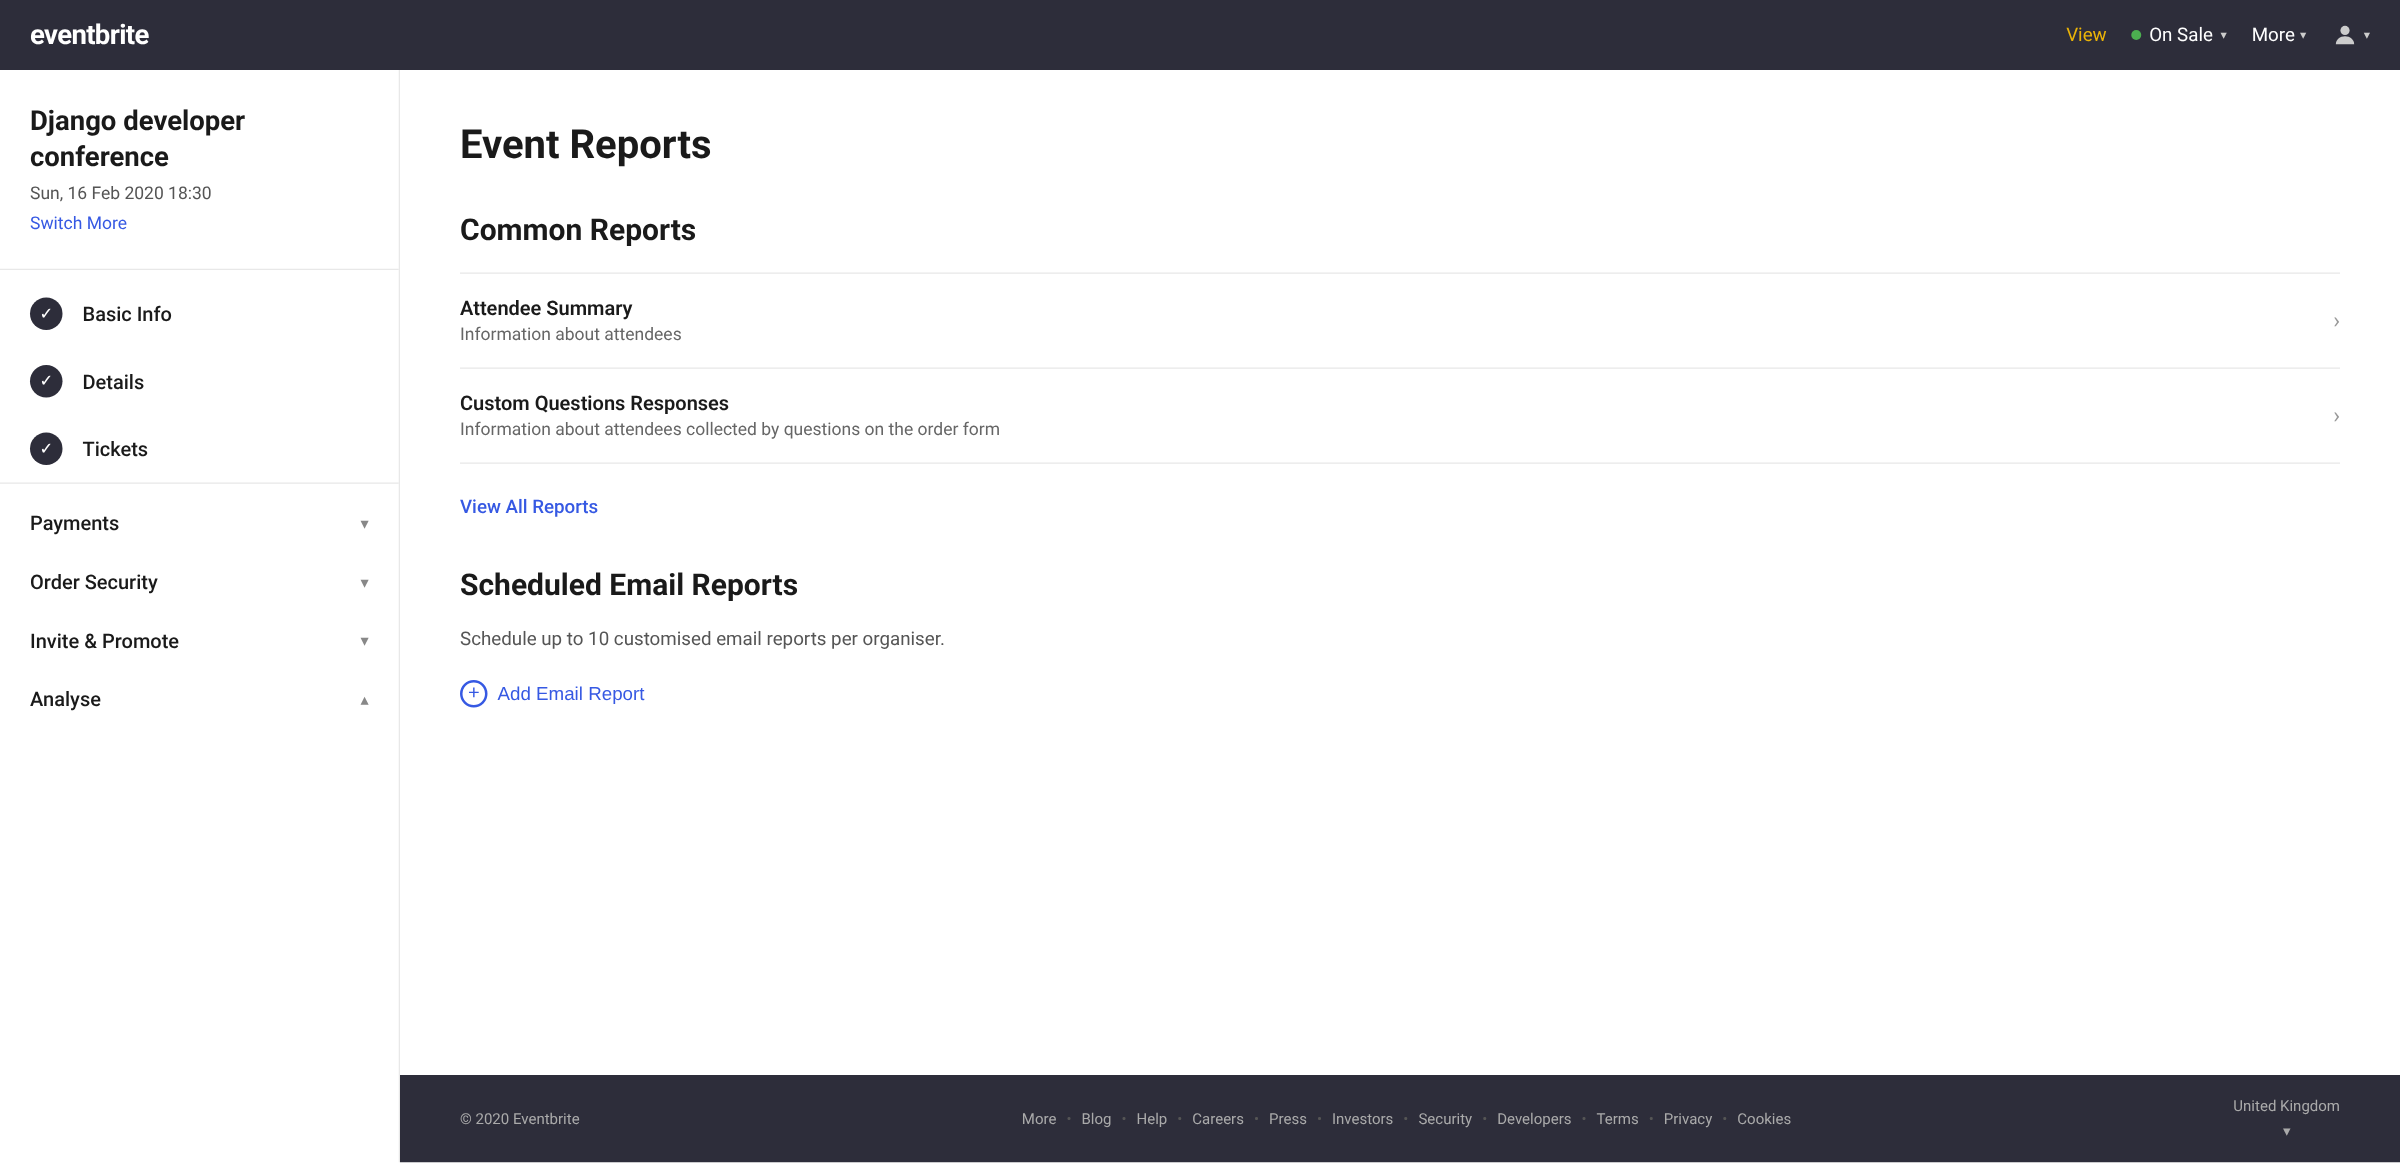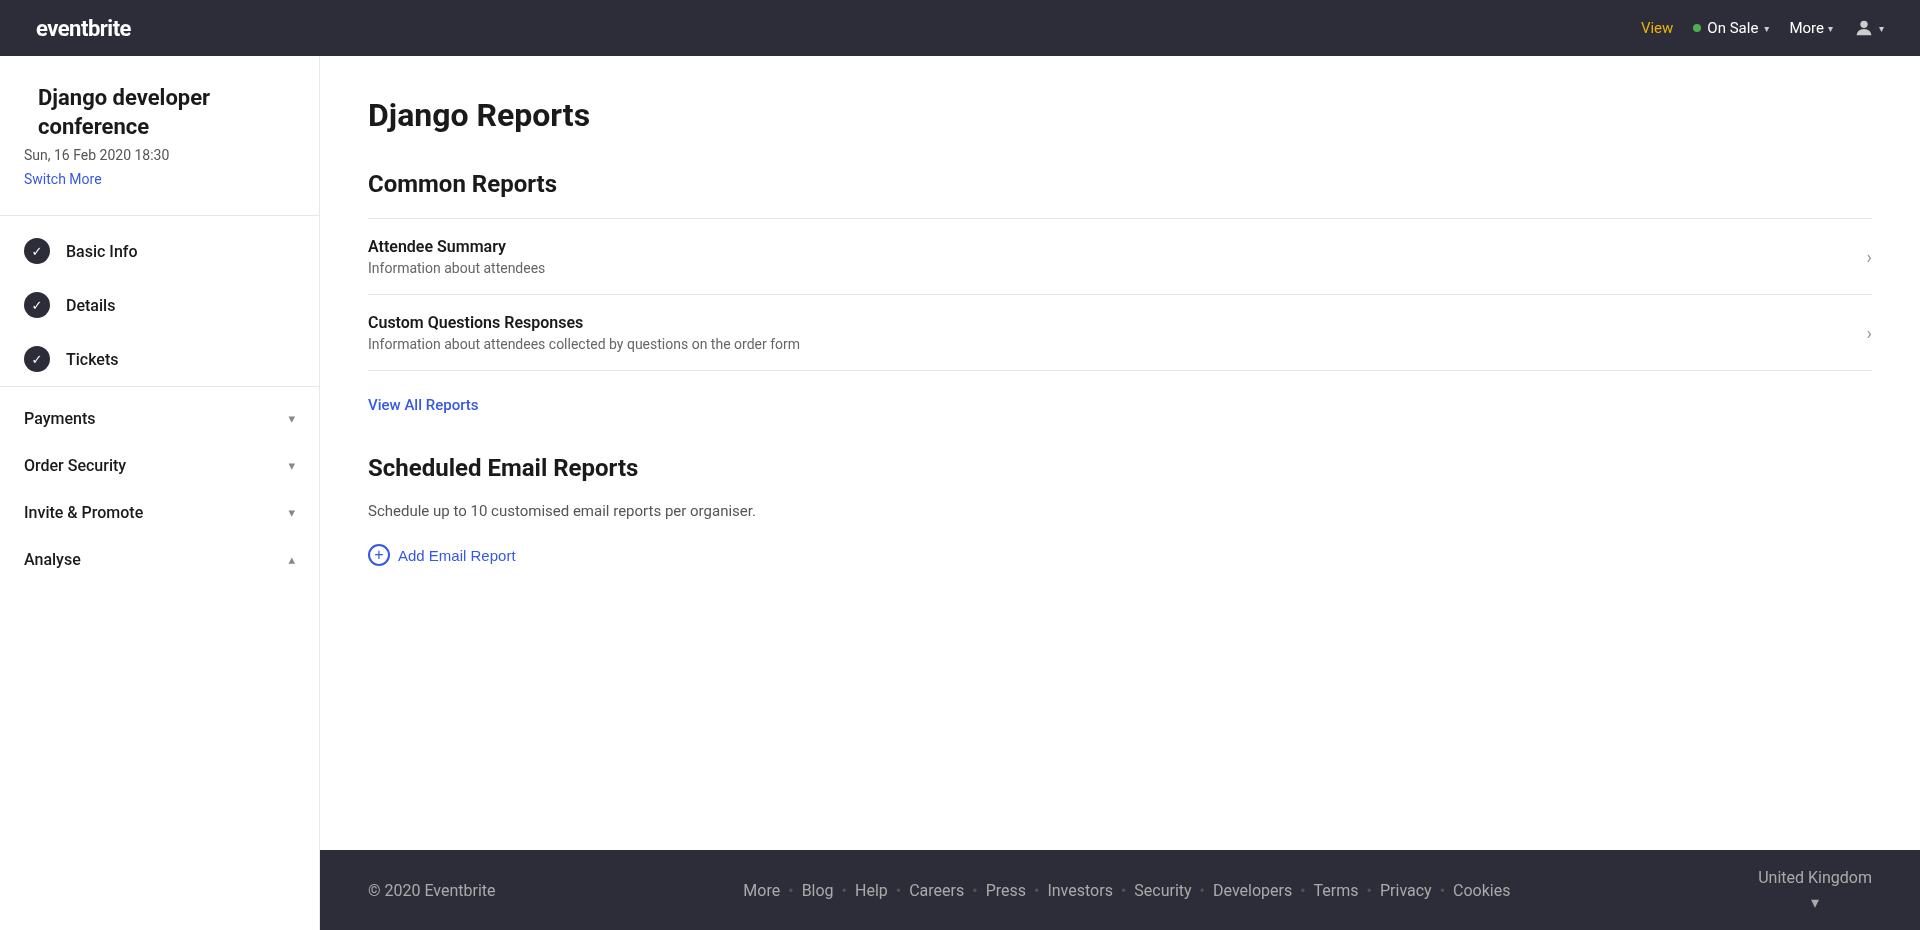--- a/index.html
+++ b/index.html
@@ -4,21 +4,21 @@
   <style>
     * { box-sizing: border-box; margin: 0; padding: 0; }
     body { font-family: -apple-system, BlinkMacSystemFont, 'Segoe UI', Roboto, sans-serif; background: #fff; color: #1a1a1a; }
 
     
     .topnav {
       background: #2d2d3a;
       height: 56px;
       display: flex;
       align-items: center;
-      padding: 0 36px;
+      padding: 0 24px;
       justify-content: space-between;
       position: fixed;
       top: 0; left: 0; right: 0;
       z-index: 100;
     }
     .topnav-logo {
       color: #fff;
       font-size: 22px;
       font-weight: 700;
       letter-spacing: -0.5px;
@@ -83,21 +83,20 @@
       padding: 28px 0 0 0;
       min-height: calc(100vh - 56px);
     }
     .sidebar-event-title {
       font-size: 22px;
       font-weight: 700;
       color: #1a1a1a;
       padding: 0 24px;
       line-height: 1.3;
       margin-bottom: 6px;
-      margin-left: 14px;
     }
     .sidebar-event-date {
       font-size: 14px;
       color: #555;
       padding: 0 24px;
       margin-bottom: 8px;
     }
     .sidebar-switch {
       color: #3659e3;
       font-size: 14px;
@@ -234,21 +233,21 @@
     }
 
     
     .footer {
       background: #2d2d3a;
       color: #aaa;
       padding: 18px 48px;
       display: flex;
       align-items: center;
       justify-content: space-between;
-      font-size: 16px;
+      font-size: 12px;
       flex-wrap: wrap;
       gap: 10px;
     }
     .footer-links {
       display: flex;
       align-items: center;
       gap: 0;
       flex-wrap: wrap;
     }
     .footer-link {
@@ -331,21 +330,21 @@
       <span class="expand-icon">▾</span>
     </div>
     <div class="sidebar-nav-simple">
       <span class="item-label">Analyse</span>
       <span class="expand-icon">▴</span>
     </div>
   </aside>
 
   <div style="flex:1; display:flex; flex-direction:column;">
     <main class="main">
-      <h1 class="page-title">Django Reports</h1>
+      <h1 class="page-title">Event Reports</h1>
 
       
       <h2 class="section-title">Common Reports</h2>
       <div class="report-list">
         <div class="report-item">
           <div class="report-item-content">
             <div class="report-item-title">Attendee Summary</div>
             <div class="report-item-desc">Information about attendees</div>
           </div>
           <span class="report-item-chevron">›</span>

